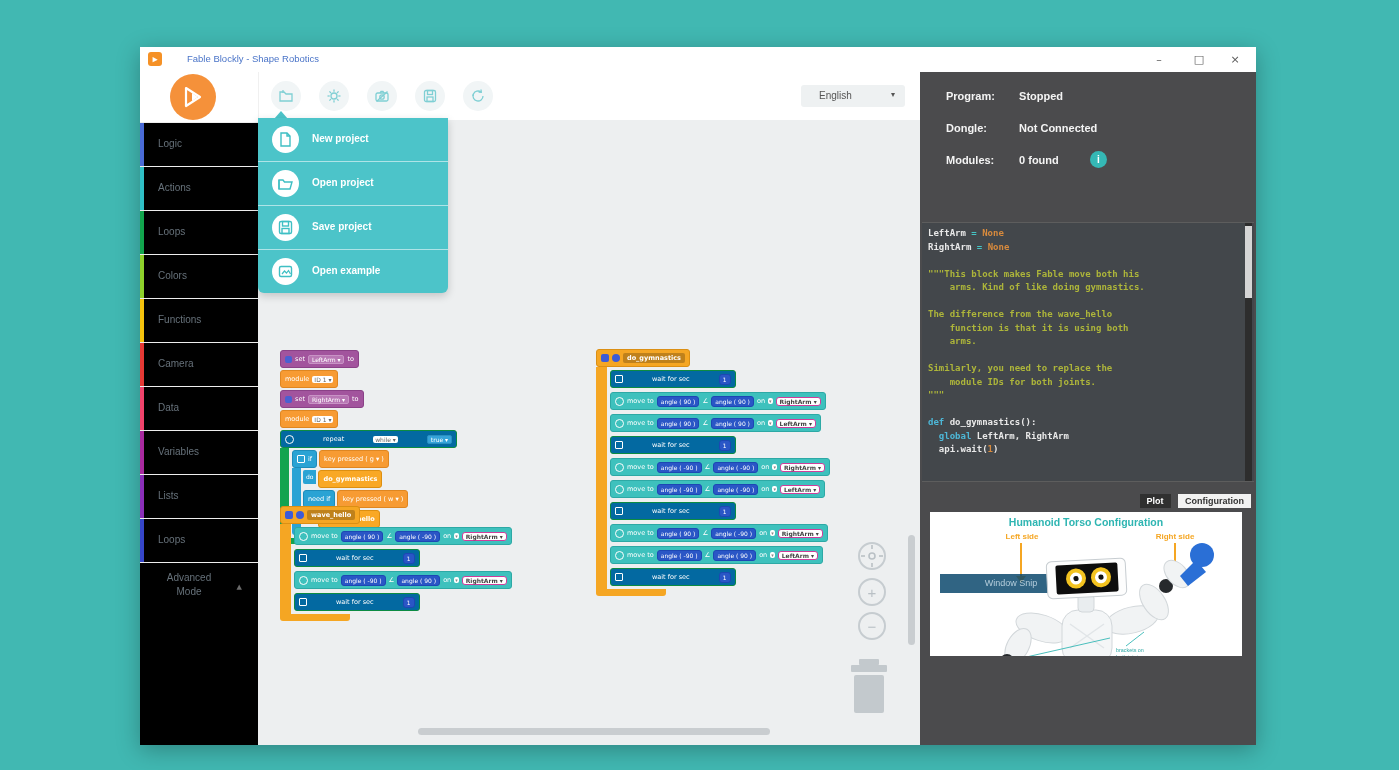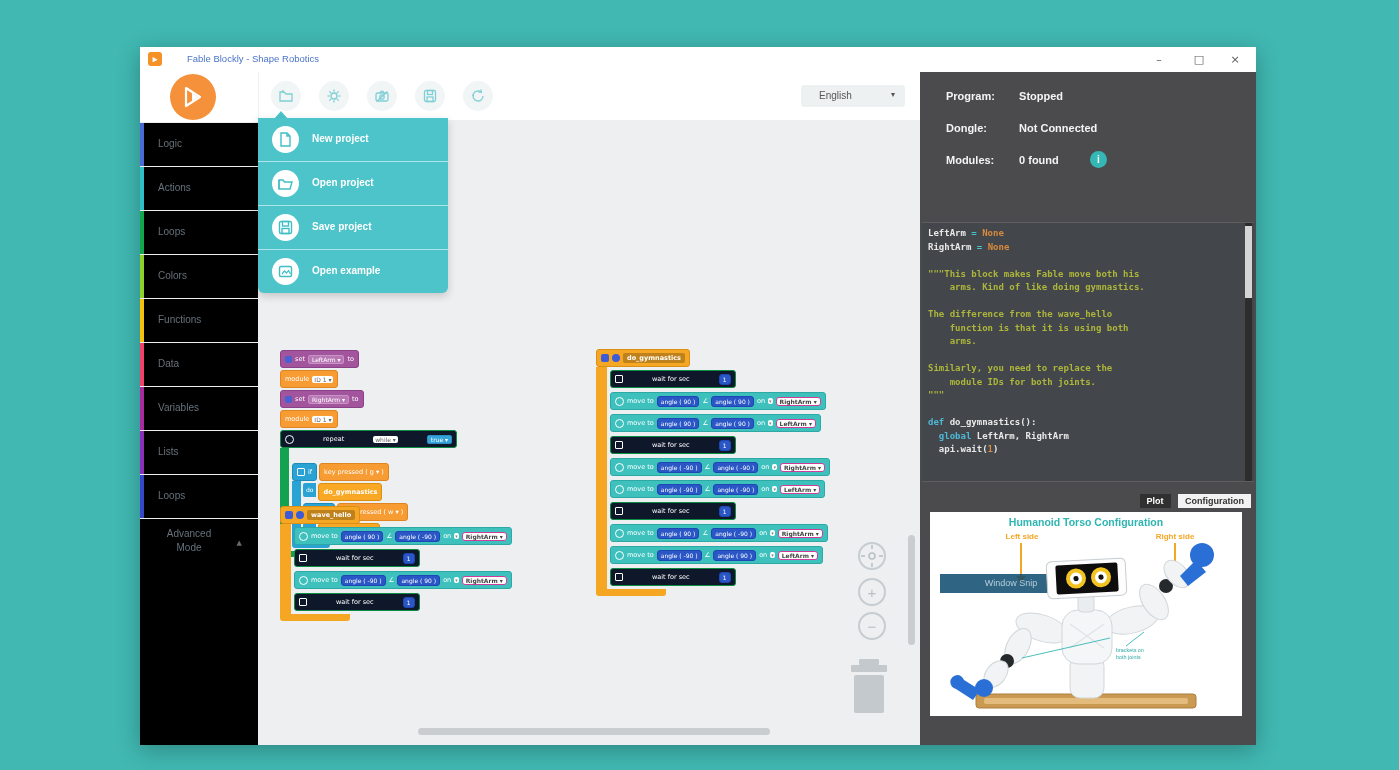--- a/index.html
+++ b/index.html
@@ -50,60 +50,60 @@
   .codebox{position:absolute;left:2px;top:150px;width:332px;height:258px;background:#43474b;border-top:1px solid #5d5d5d;border-bottom:1px solid #5d5d5d;overflow:hidden;}
   #code-lines{position:absolute;left:6px;top:4px;font-family:"DejaVu Sans Mono",monospace;font-size:9px;line-height:13.5px;font-weight:bold;white-space:pre;}
   .tk-w{color:#e8e8e8;} .tk-eq{color:#45c5c5;} .tk-orange{color:#d78a3d;} .tk-str{color:#adb53a;} .tk-kw{color:#4db8d8;}
   .codetrack{position:absolute;right:2px;top:0;width:7px;height:258px;background:#2d2d2d;}
   .codethumb{position:absolute;right:2px;top:3px;width:7px;height:72px;background:#d5d5d5;cursor:pointer;}
   .tabsbar{position:absolute;top:418px;right:5px;height:15px;text-align:center;}
   .tab{display:inline-block;font-size:9px;font-weight:bold;padding:2px 7px;cursor:pointer;}
   .tab-plot{background:#303030;color:#fff;}
   .tab-config{background:#f2f2f2;color:#333;margin-left:3px;}
   
-  .robocard{position:absolute;left:10px;top:440px;width:312px;height:204px;background:#fff;overflow:hidden;}
+  .robocard{position:absolute;left:10px;top:440px;width:312px;height:144px;background:#fff;overflow:hidden;}
   .rtitle{position:absolute;left:0;top:4px;width:100%;text-align:center;font-size:10.5px;font-weight:bold;color:#2eb5b2;}
   .rlabel{position:absolute;top:20px;font-size:8px;font-weight:bold;color:#f5a623;}
   .lab-left{left:62px;width:60px;text-align:center;}
   .lab-right{left:212px;width:66px;text-align:center;}
   .oarrow{position:absolute;top:31px;width:2px;height:34px;background:#f5a623;}
   .oarrow:after{content:"";position:absolute;left:-4px;bottom:-6px;border-left:5px solid transparent;border-right:5px solid transparent;border-top:7px solid #f5a623;}
   .ar-left{left:90px;} .ar-right{left:244px;}
   .watermark{position:absolute;left:10px;top:62px;width:142px;height:19px;background:#0c4a6e;opacity:.85;color:#a9c5d6;font-size:9px;line-height:19px;text-align:center;}
   
   .zbtn{position:absolute;width:28px;height:28px;border-radius:50%;border:2px solid #c6ccd0;color:#b9c0c5;text-align:center;line-height:26px;font-size:15px;cursor:pointer;background:transparent;box-sizing:border-box;}
   .hscroll{position:absolute;left:160px;top:608px;width:352px;height:7px;border-radius:4px;background:#c9cdd0;cursor:pointer;}
   .vscroll{position:absolute;left:650px;top:415px;width:7px;height:110px;border-radius:4px;background:#c9cdd0;cursor:pointer;}
   .trash{position:absolute;left:585px;top:537px;cursor:pointer;}
   
   .cluster{position:absolute;font-family:"DejaVu Sans",sans-serif;}
   .brow{display:flex;align-items:center;height:16px;border-radius:3px;padding:0 4px;gap:3px;font-size:6.5px;color:#fff;width:max-content;cursor:grab;}
   .btxt{white-space:nowrap;}
   .bteal{background:#3ec1bd;border:1px solid #2da9a5;}
-  .bgreen{background:#0f172a;border:1px solid #0c8b42;gap:29px;}
+  .bgreen{background:#0369a1;border:1px solid #0c8b42;gap:29px;}
   .bpurple{background:#a2549d;border:1px solid #8a4187;}
   .borange{background:#f79b33;border:1px solid #df8620;}
   .bblue{background:#2aa3d4;border:1px solid #1d8cba;}
   .bfunc{background:#f5a623;border:1px solid #db8f14;}
   .bcall{background:#f9a825;border:1px solid #dd8f10;color:#fff;font-weight:bold;}
   .chip-angle{background:#2a56c6;border:1px solid #1d47b4;border-radius:3px;padding:1px 3px;color:#fff;font-size:6px;white-space:nowrap;cursor:pointer;}
   .chip-pink{background:#fff;border:1.5px solid #cf3d9b;border-radius:3px;padding:0 3px;color:#444;font-size:6px;font-weight:bold;white-space:nowrap;cursor:pointer;}
   .chip-white{background:#fff;border-radius:2px;padding:0 2px;color:#666;font-size:6px;white-space:nowrap;cursor:pointer;}
   .chip-mini{background:#fff;border-radius:2px;padding:0 1px;color:#888;font-size:5px;cursor:pointer;}
   .chip-field{background:#b877b4;border:1px solid #c893c5;border-radius:2px;padding:0 3px;color:#fff;font-size:6px;white-space:nowrap;cursor:pointer;}
   .chip-blue{background:#35a3d9;border:1px solid #2a8fc2;border-radius:2px;padding:0 3px;color:#fff;font-size:6px;cursor:pointer;}
   .mico{width:7px;height:7px;border:1.5px solid #fff;border-radius:50%;flex:none;}
   .wico{width:6px;height:6px;border:1.5px solid #fff;border-radius:1px;flex:none;}
   .sico{width:7px;height:7px;background:#4a5fd0;border-radius:2px;flex:none;}
   .fic1{width:8px;height:8px;background:#3d5bd6;border-radius:2px;flex:none;}
   .fic2{width:8px;height:8px;background:#3d5bd6;border-radius:50%;flex:none;}
   .fname{background:rgba(0,0,0,.22);border-radius:2px;padding:1px 4px;color:#fff;font-size:6.5px;font-weight:bold;cursor:pointer;}
   .fbody{border-left:11px solid #f5a623;padding:3px 0 3px 3px;display:flex;flex-direction:column;gap:4px;width:max-content;}
   .fcap{width:70px;height:7px;background:#f5a623;border-radius:0 0 3px 3px;}
-  .gbody{border-left:9px solid #13a350;padding:15px 0 3px 3px;display:flex;flex-direction:column;gap:2px;width:max-content;}
+  .gbody{border-left:9px solid #13a350;padding:2px 0 3px 3px;display:flex;flex-direction:column;gap:2px;width:max-content;}
   .gcap{width:48px;height:6px;background:#13a350;border-radius:0 0 3px 3px;}
   .bbody{border-left:9px solid #2aa3d4;padding:2px 0 2px 2px;display:flex;flex-direction:column;gap:2px;width:max-content;}
   .bcap{width:38px;height:5px;background:#2aa3d4;border-radius:0 0 3px 3px;}
   .hrow{display:flex;gap:2px;align-items:flex-start;}
   .dotab{background:#2aa3d4;color:#fff;font-size:6px;padding:0 3px;height:14px;line-height:14px;border-radius:2px 0 0 2px;}
   .setrow{display:flex;gap:2px;margin-bottom:2px;flex-direction:column;}
 </style>
 </head>
 <body>
 
@@ -142,20 +142,24 @@
               <span class="strip" style="background: rgb(18, 166, 78);"></span>
               <span class="clabel">Loops</span>
             </div>
             <div class="cat">
               <span class="strip" style="background: rgb(142, 209, 43);"></span>
               <span class="clabel">Colors</span>
             </div>
             <div class="cat">
               <span class="strip" style="background: rgb(244, 194, 13);"></span>
               <span class="clabel">Functions</span>
+            </div>
+            <div class="cat">
+              <span class="strip" style="background: rgb(229, 57, 53);"></span>
+              <span class="clabel">Camera</span>
             </div>
             <div class="cat">
               <span class="strip" style="background: rgb(240, 67, 107);"></span>
               <span class="clabel">Data</span>
             </div>
             <div class="cat">
               <span class="strip" style="background: rgb(168, 42, 159);"></span>
               <span class="clabel">Variables</span>
             </div>
             <div class="cat">

